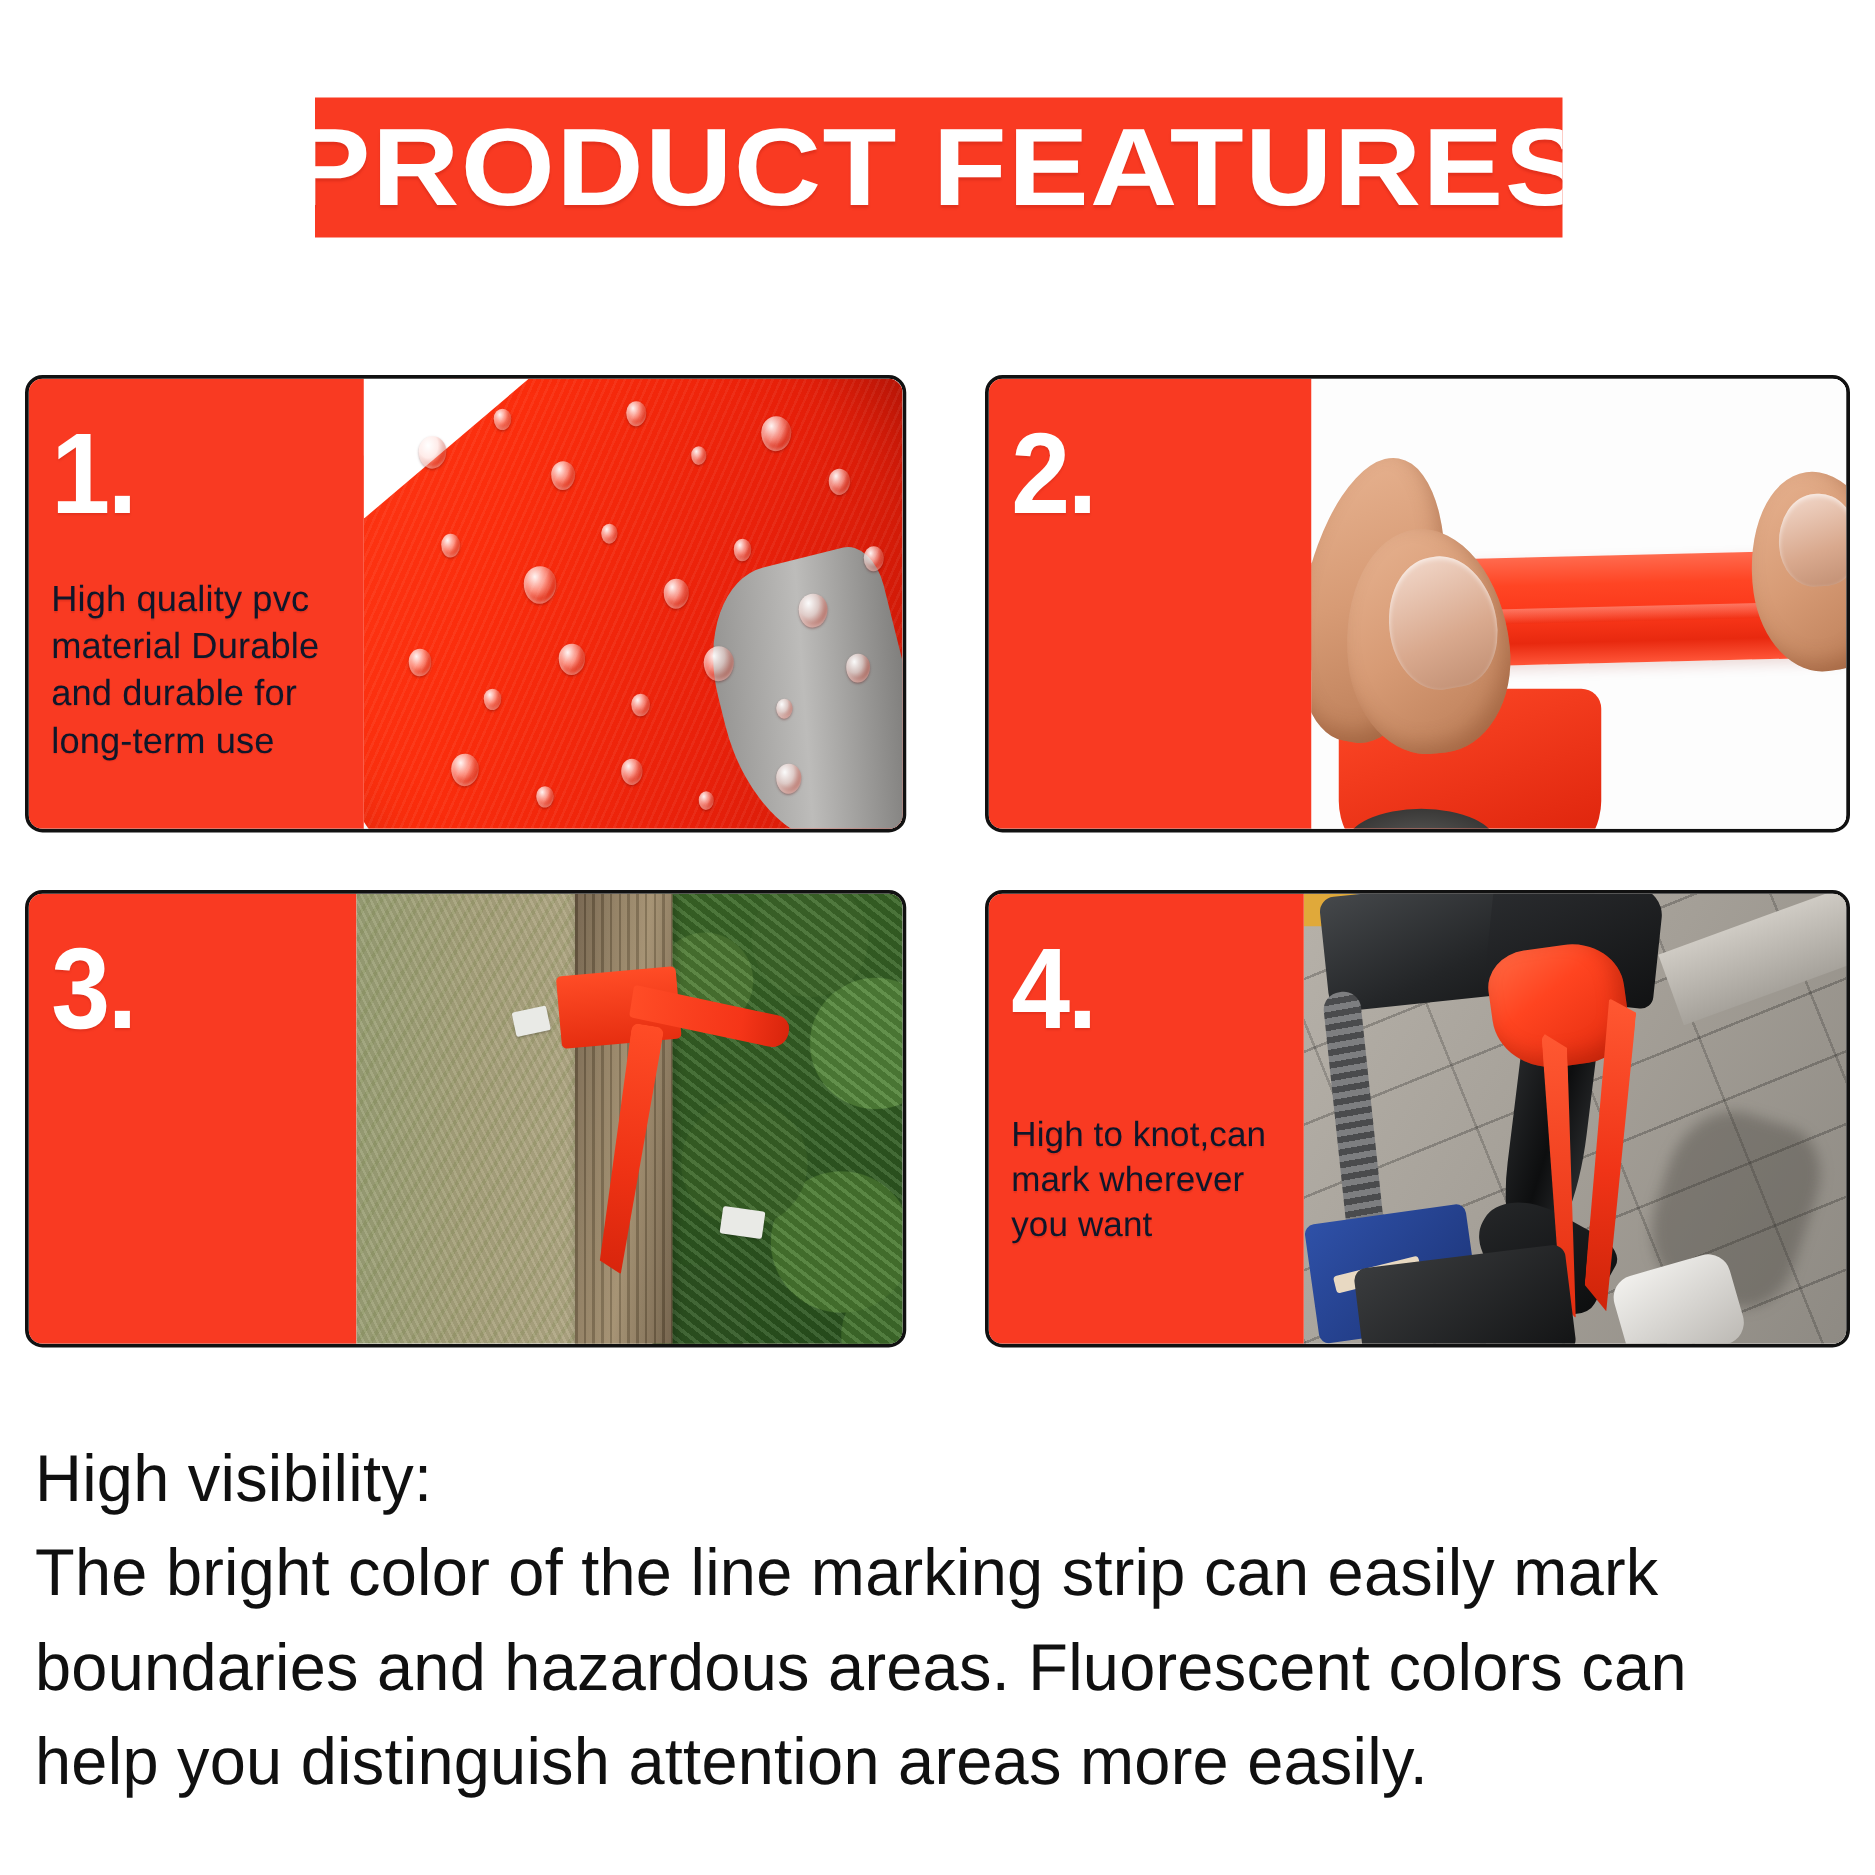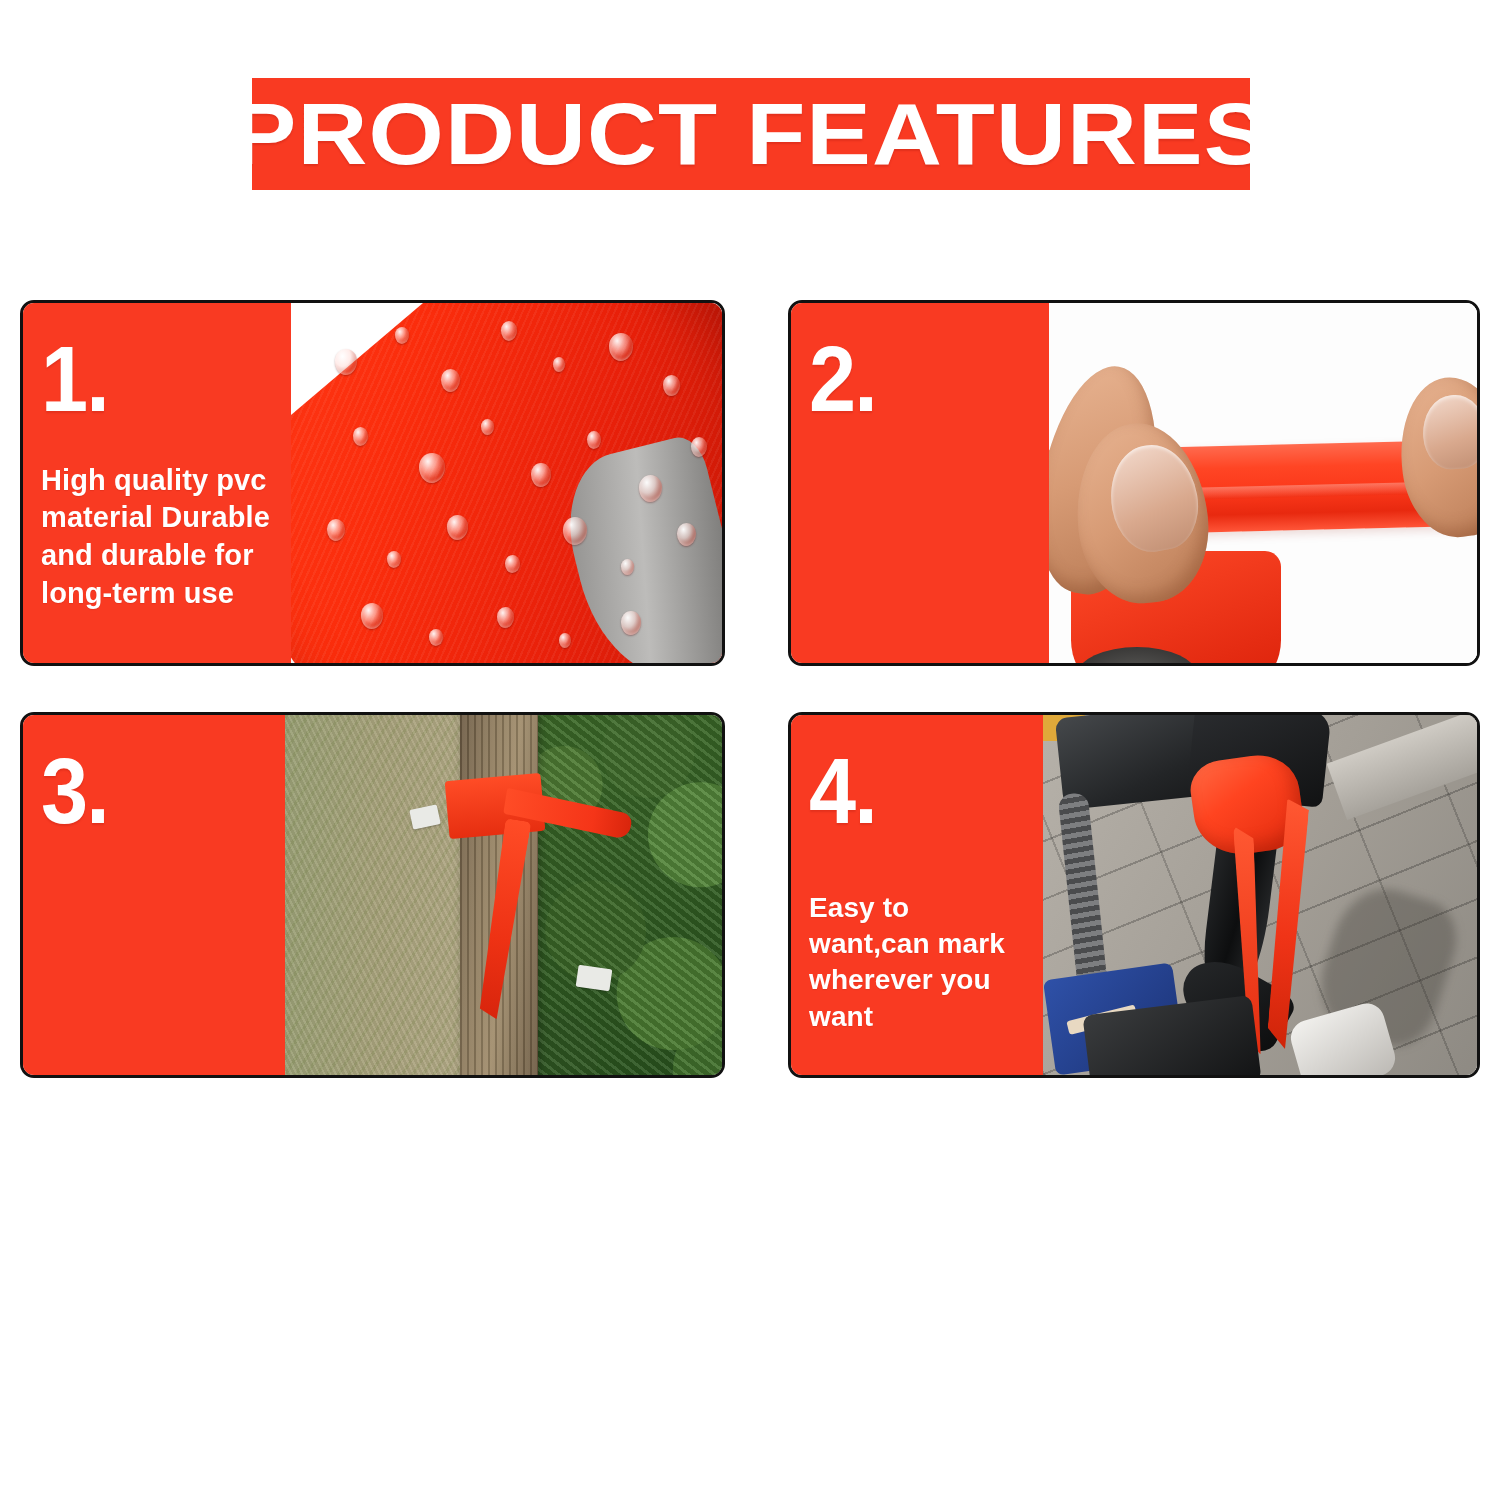--- a/index.html
+++ b/index.html
@@ -87,23 +87,23 @@
     font-family: "Liberation Sans Narrow", "Liberation Sans", sans-serif;
     font-weight: 700;
     font-size: 92px;
     line-height: .92;
     letter-spacing: -2px;
     transform: scaleX(.92);
     transform-origin: left center;
     text-shadow: 0 2px 2px rgba(120,0,0,.16);
   }
   .caption {
-    color: #ffffff;
+    color: #0f172a;
     font-family: "Liberation Sans", sans-serif;
-    font-weight: 700;
+    font-weight: 400;
     font-size: 29px;
     line-height: 1.30;
     letter-spacing: .1px;
     text-shadow: 0 1px 1px rgba(120,0,0,.14);
   }
   #card-1 .caption { margin-top: 40px; }
   #card-2 .caption { margin-top: 36px; font-size: 28px; }
   #card-3 .caption { margin-top: 78px; font-size: 28px; }
   #card-4 .caption { margin-top: 56px; font-size: 28px; }
 
@@ -514,21 +514,21 @@
         <div class="p3-tail-a"></div>
         <div class="p3-tail-b"></div>
         <div class="p3-litter" style="left:126px; top:92px;  width:28px; height:20px; transform:rotate(-12deg);"></div>
         <div class="p3-litter" style="left:292px; top:252px; width:34px; height:22px; transform:rotate(8deg);"></div>
       </div>
     </div>
 
     <div class="card" id="card-4">
       <div class="panel">
         <div class="num">4.</div>
-        <div class="caption">Easy to want,can mark wherever you want</div>
+        <div class="caption">High to knot,can mark wherever you want</div>
       </div>
       <div class="photo">
         <div class="p4-pave"></div>
         <div class="p4-curb"></div>
         <div class="p4-shadow"></div>
         <div class="p4-yellow"></div>
         <div class="p4-brake"></div>
         <div class="p4-hood"></div>
         <div class="p4-bar"></div>
         <div class="p4-cable"></div>
@@ -536,14 +536,20 @@
         <div class="p4-tail1"></div>
         <div class="p4-tail2"></div>
         <div class="p4-blue"></div>
         <div class="p4-black-box"></div>
         <div class="p4-bottle"></div>
       </div>
     </div>
 
   </div>
 
+  <div class="bottom">
+    <div class="bottom-heading">High visibility:</div>
+    <div class="bottom-line">The bright color of the line marking strip can easily mark</div>
+    <div class="bottom-line">boundaries and hazardous areas. Fluorescent colors can</div>
+    <div class="bottom-line">help you distinguish attention areas more easily.</div>
+  </div>
 
 </div>
 
 </body></html>

